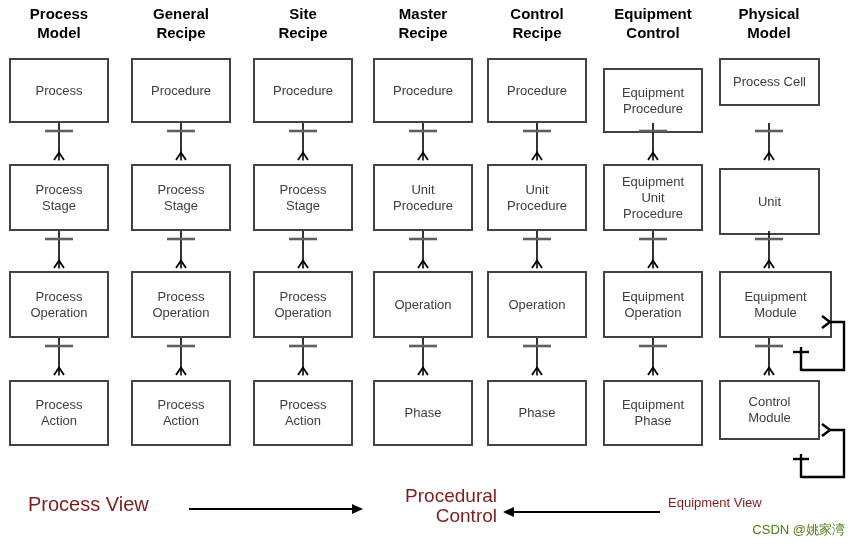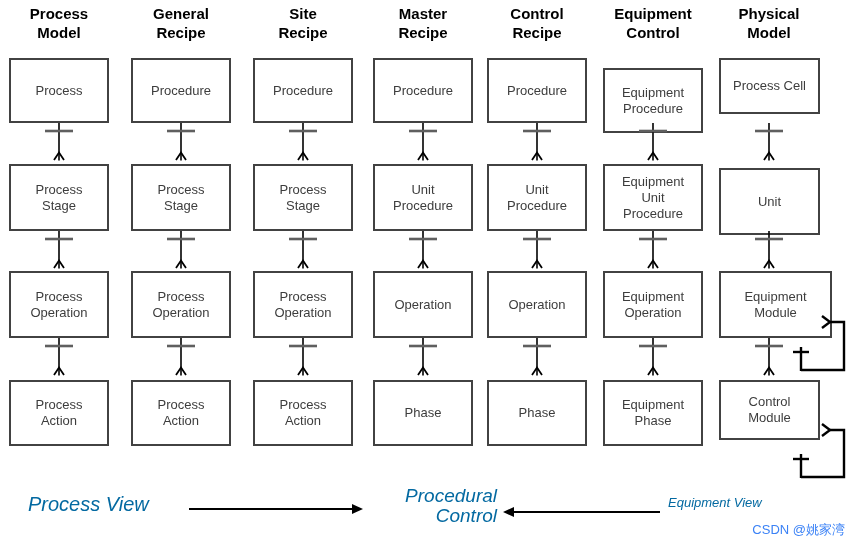--- a/index.html
+++ b/index.html
@@ -15,26 +15,26 @@
   .hdr span{display:block;}
   .mbox{
     position:absolute;background:#ffffff;border:2px solid #424242;
     display:flex;align-items:center;justify-content:center;z-index:2;
     box-sizing:border-box;
   }
   .mbox span{
     display:block;width:76px;text-align:center;
     font-size:13px;line-height:16px;color:#3d3d3d;
   }
-  .flabel{position:absolute;color:#0369a1;z-index:2;font-style:italic;}
+  .flabel{position:absolute;color:#7f1d1d;z-index:2;}
   .pv{left:28px;top:493px;width:170px;font-size:20px;}
   .pc{left:363px;top:486px;width:134px;font-size:19px;line-height:20px;text-align:right;}
   .ev{left:668px;top:495px;width:180px;font-size:13px;}
   .wm{position:absolute;left:733px;top:521px;width:112px;text-align:right;
-      font-size:13px;color:#3b82f6;z-index:2;}
+      font-size:13px;color:#4d7c0f;z-index:2;}
 </style>
 </head>
 <body>
 
 <div class="stage">
 
   <svg class="overlay" width="850" height="546" viewBox="0 0 850 546" xmlns="http://www.w3.org/2000/svg">
     <defs>
       <g id="conn">
         <line x1="0" y1="0" x2="0" y2="37.5" stroke="#000000" stroke-width="1.6"></line>
@@ -191,21 +191,21 @@
   <div class="mbox" style="left:603px;top:164px;width:100px;height:67px">
       <span>Equipment Unit Procedure</span>
     </div>
   <div class="mbox" style="left:603px;top:271px;width:100px;height:67px">
       <span>Equipment Operation</span>
     </div>
   <div class="mbox" style="left:603px;top:380px;width:100px;height:66px">
       <span>Equipment Phase</span>
     </div>
 
-  <div class="mbox" style="left:719px;top:58px;width:101px;height:56px">
+  <div class="mbox" style="left:719px;top:58px;width:101px;height:48px">
       <span>Process Cell</span>
     </div>
   <div class="mbox" style="left:719px;top:168px;width:101px;height:67px">
       <span>Unit</span>
     </div>
   <div class="mbox" style="left:719px;top:271px;width:113px;height:67px">
       <span>Equipment Module</span>
     </div>
   <div class="mbox" style="left:719px;top:380px;width:101px;height:60px">
       <span>Control Module</span>

